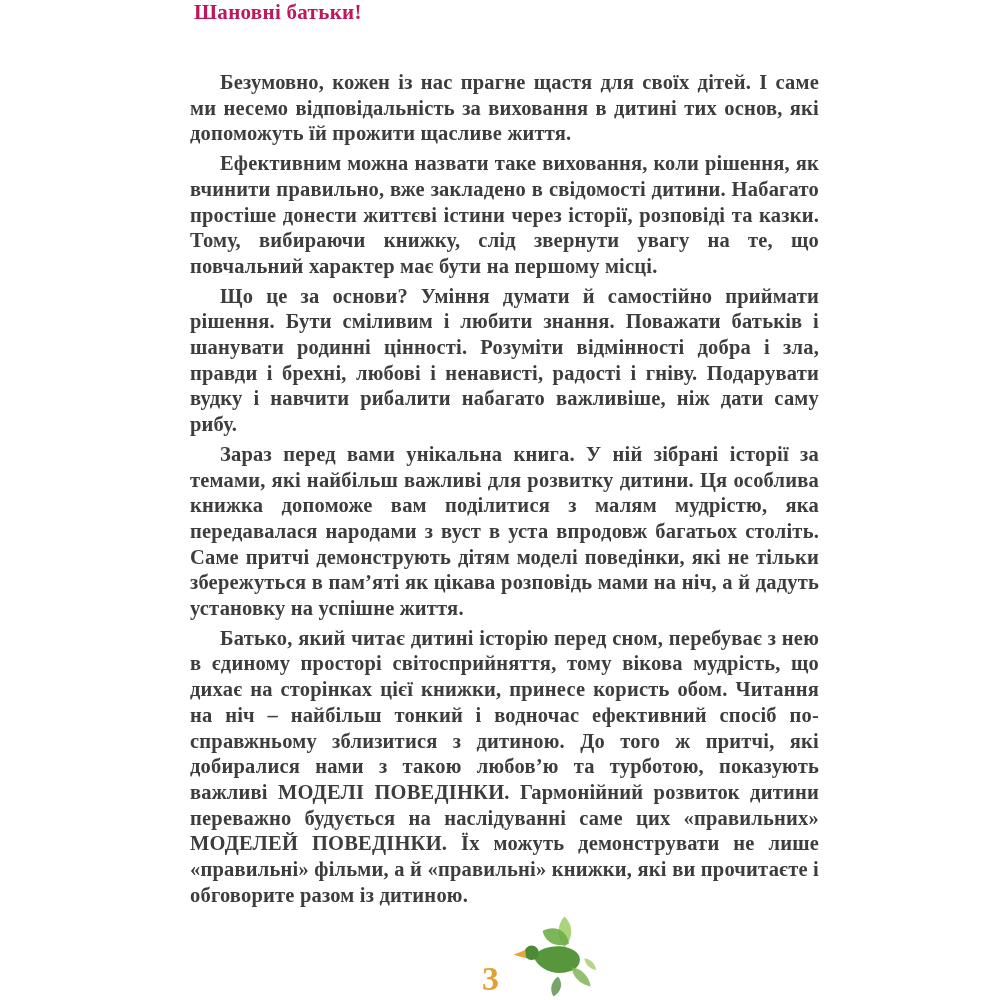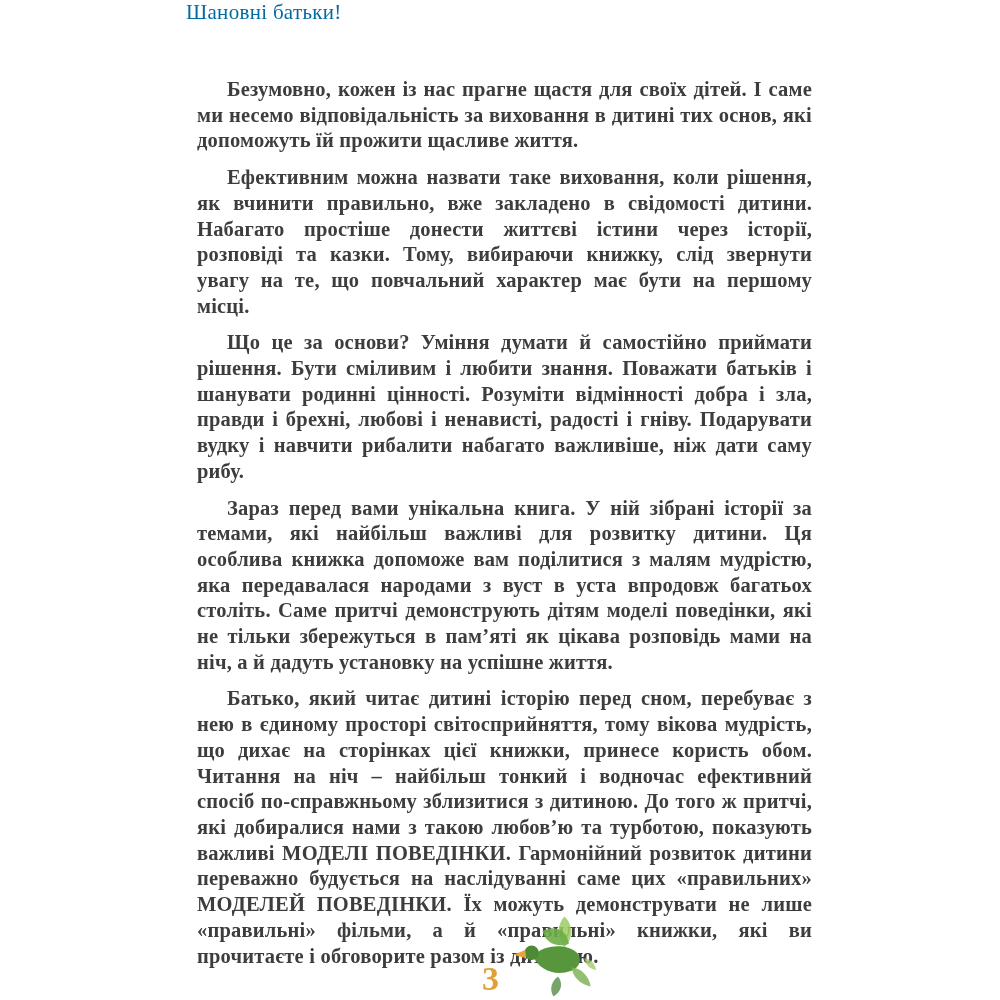--- a/index.html
+++ b/index.html
@@ -12,42 +12,42 @@
   }
   .page {
     position: relative;
     width: 1000px;
     height: 1000px;
     background: #ffffff;
     font-family: "Liberation Serif", "DejaVu Serif", serif;
   }
   .heading {
     position: absolute;
-    left: 186px;
+    left: 194px;
     top: 0px;
     margin: 0;
     font-size: 21px;
-    font-weight: normal;
-    color: #0369a1;
+    font-weight: bold;
+    color: #be185d;
     letter-spacing: 0.3px;
   }
   .body-text {
     position: absolute;
     left: 186px;
     top: 66px;
     width: 637px;
     font-size: 20.5px;
     line-height: 25.7px;
     font-weight: bold;
     color: #3d3d3d;
     text-align: justify;
     letter-spacing: 0.2px;
   }
   .body-text p {
-    margin: 11px;
+    margin: 4px;
     text-indent: 30px;
   }
   .footer {
     position: absolute;
     left: 0;
     top: 905px;
     width: 1000px;
     height: 95px;
   }
   .page-number {

